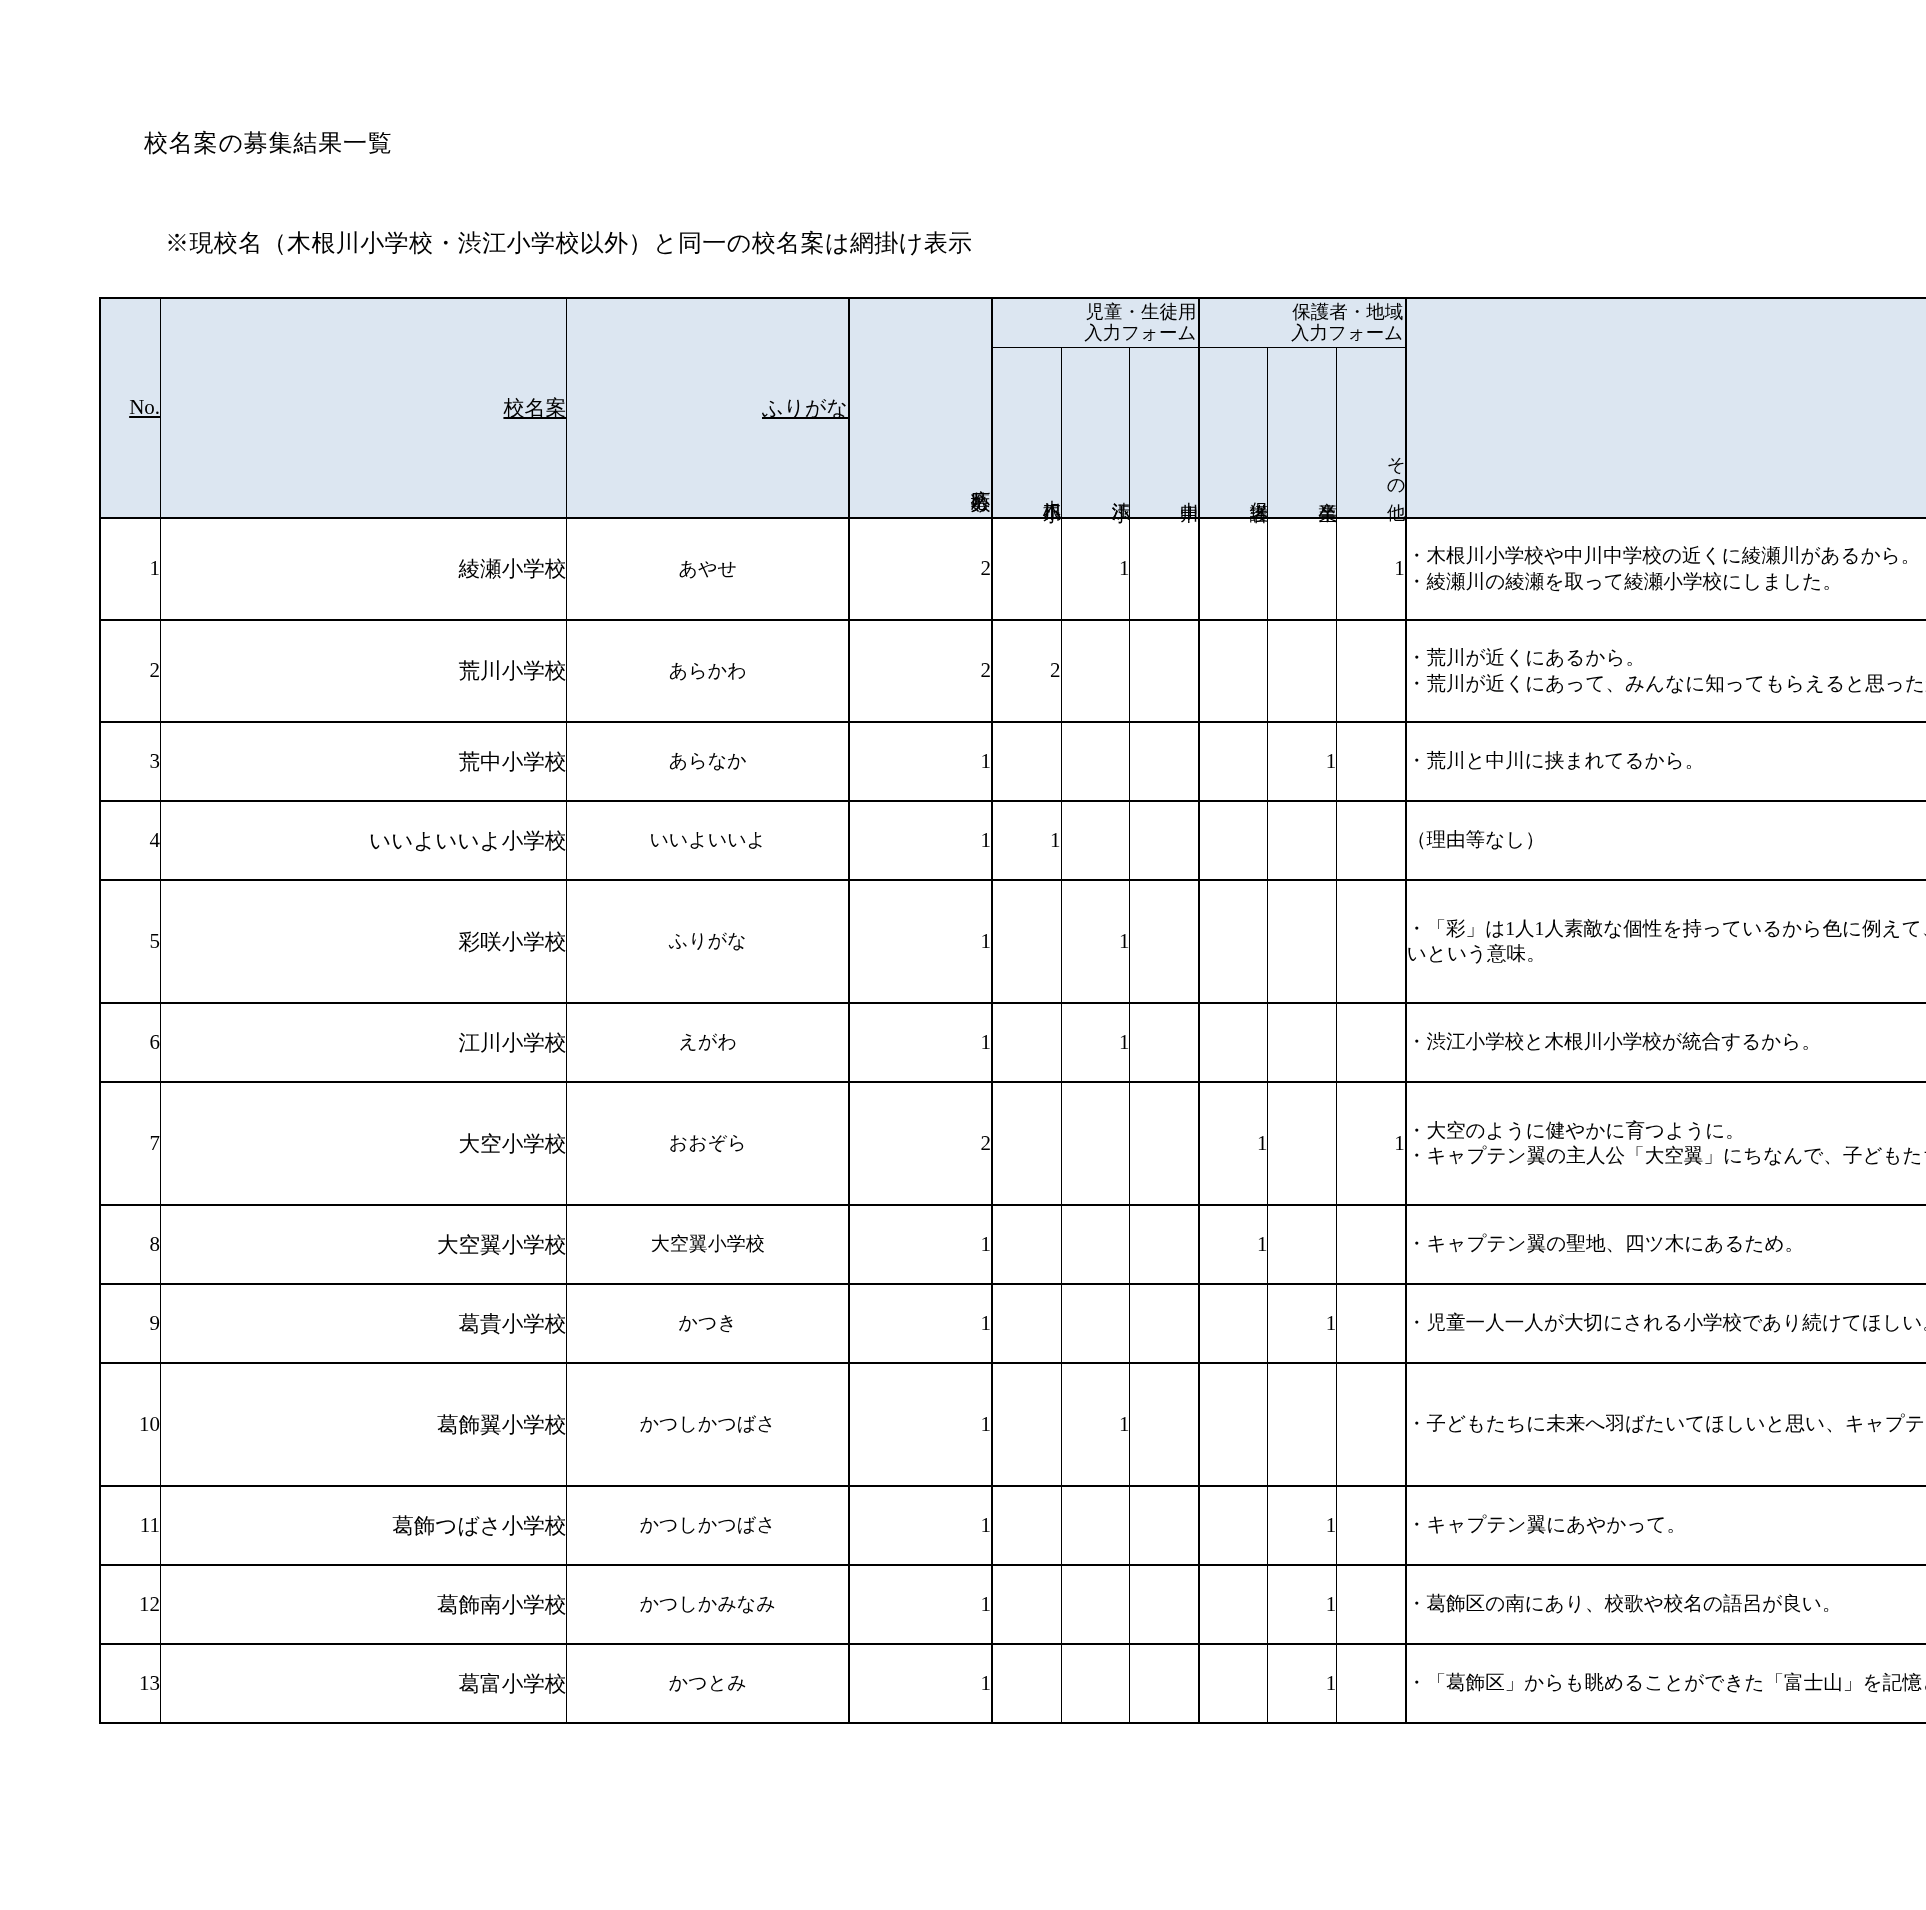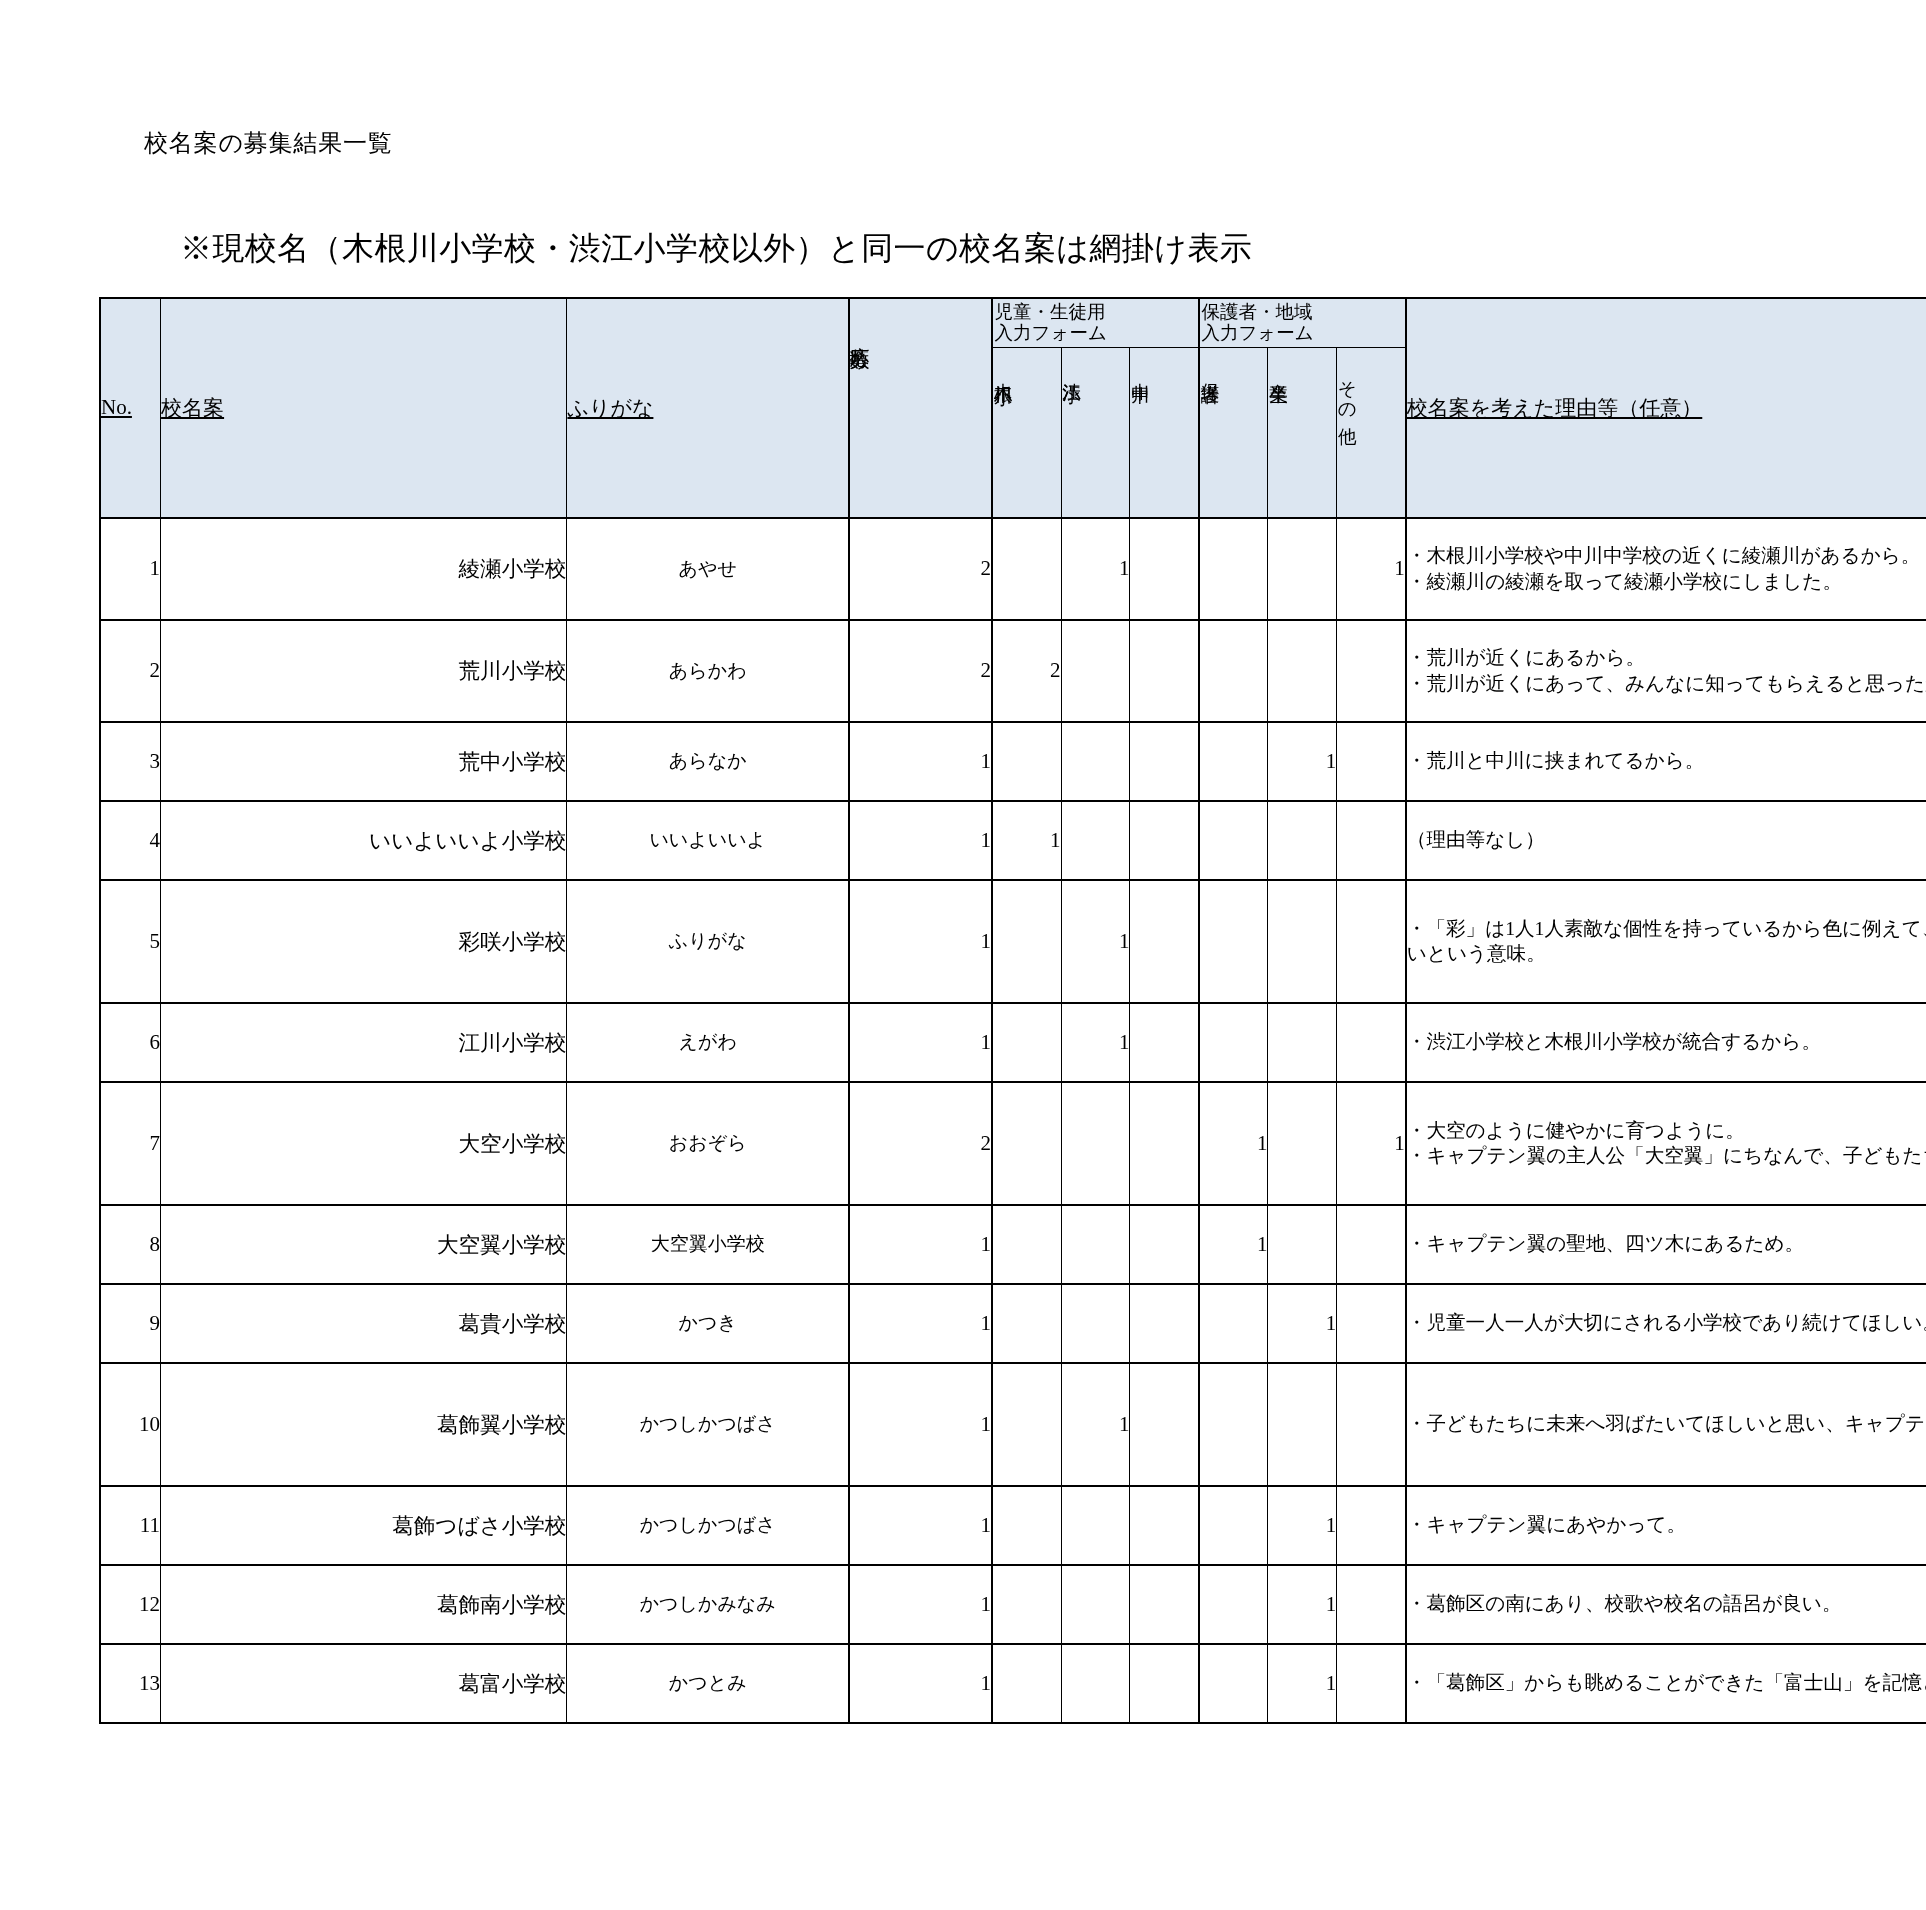--- a/index.html
+++ b/index.html
@@ -25,23 +25,23 @@
     position: absolute;
     left: 97px;
     top: 127px;
     font-size: 24px;
     letter-spacing: 0.8px;
     white-space: nowrap;
     margin-left: 47px;
   }
   .doc-note {
     position: absolute;
-    left: 180px;
+    left: 165px;
     top: 227px;
-    font-size: 32px;
+    font-size: 24px;
     letter-spacing: 0.4px;
     white-space: nowrap;
   }
 
   
   .table-wrap {
     position: absolute;
     left: 99px;
     top: 297px;
     width: 2504px;
@@ -55,21 +55,21 @@
   table.main th,
   table.main td {
     border: 1.2px solid #000000;
     padding: 0;
     vertical-align: middle;
     background: #ffffff;
   }
   table.main thead th {
     background: #dce6f1;
     font-weight: normal;
-    text-align: left;
+    text-align: right;
   }
   
   table.main {
     border: 2.3px solid #000000;
   }
   
   .sep-left { border-left-width: 2.7px !important; }
   .row-thick td { border-top-width: 2.7px !important; }
 
   

